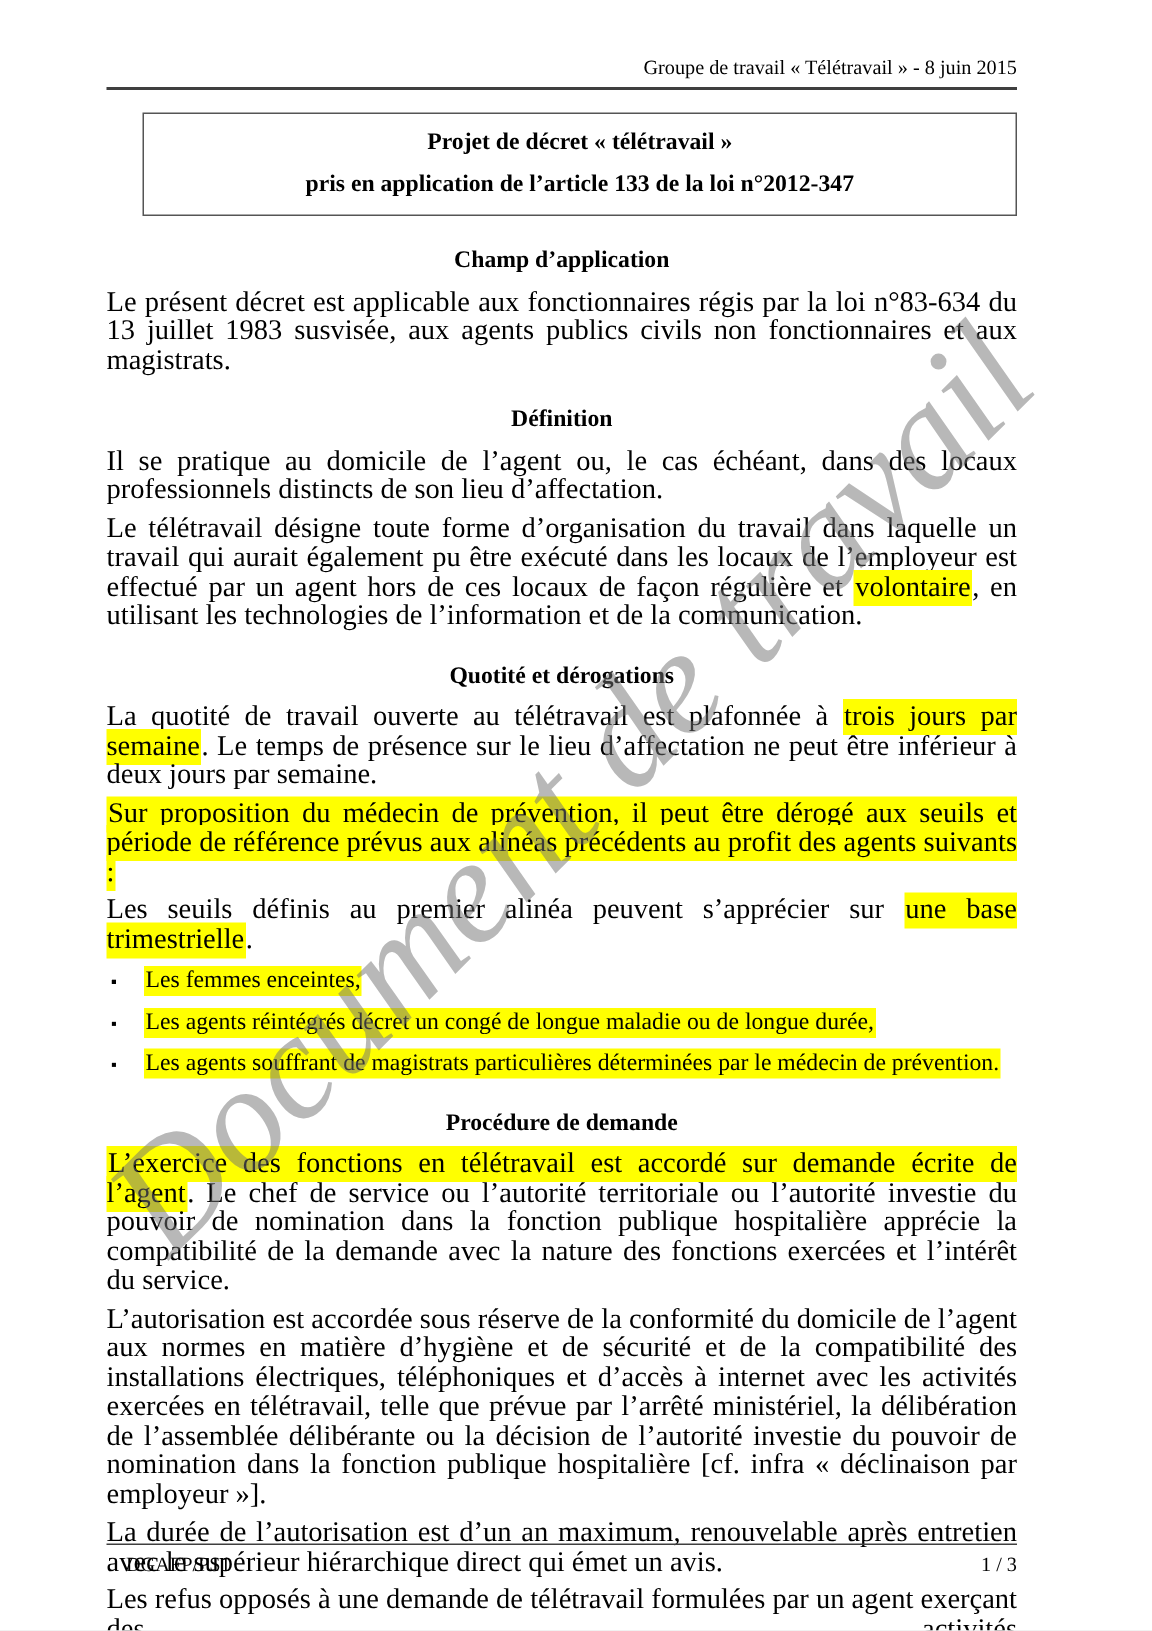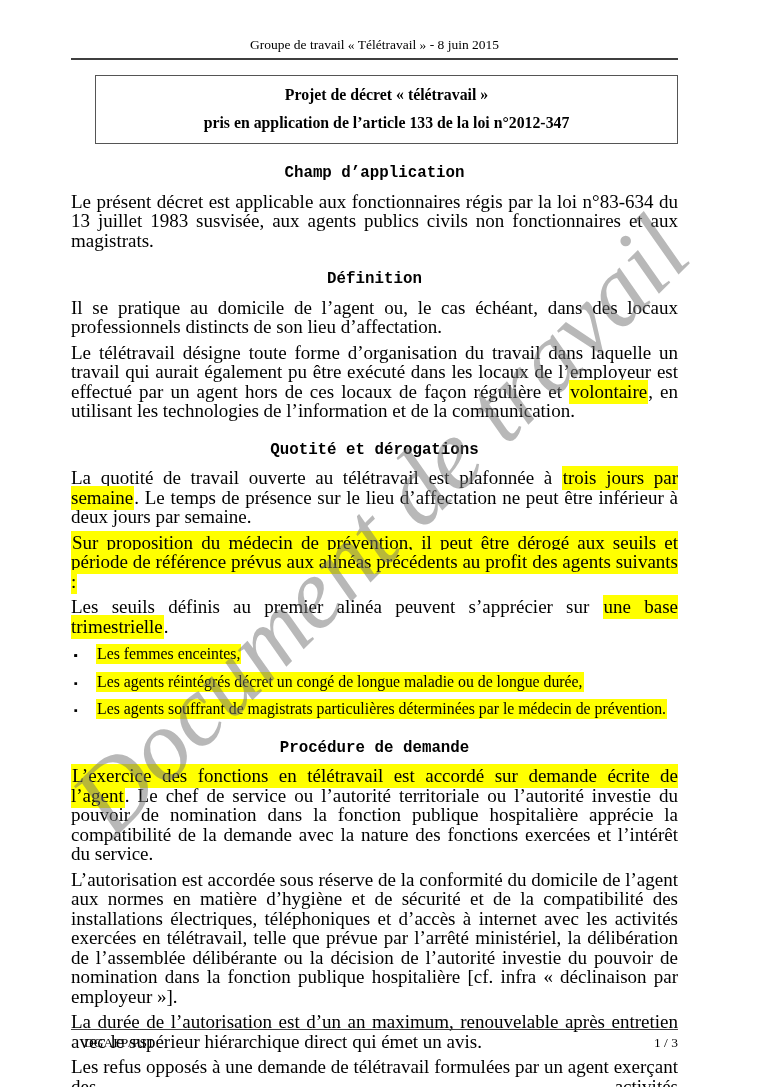--- a/index.html
+++ b/index.html
@@ -10,21 +10,21 @@
     background: #ffffff;
     font-family: "Liberation Serif", serif;
     color: #000;
     overflow: hidden;
     margin: 0 auto;
   }
   .content { position: absolute; left: 71px; top: 0; width: 607px; z-index: 1; }
   .header {
     padding-top: 36px;
     padding-bottom: 5px;
-    text-align: center;
+    text-align: right;
     font-size: 13.5px;
     line-height: 17px;
     border-bottom: 2px solid var(--rule, #3f3f3f);
   }
   .title-box {
     margin-top: 15px;
     margin-left: 24px;
     border: 1px solid var(--box-border, #555);
     text-align: center;
     font-weight: bold;
@@ -32,21 +32,20 @@
     line-height: 19px;
     padding: 9px 8px 11px;
   }
   .title-line2 { margin-top: 9px; }
   .heading {
     font-weight: bold;
     text-align: center;
     font-size: 15.8px;
     line-height: 19.5px;
     margin: 20px 0 8px;
-    font-family: Liberation Mono, monospace;
   }
   .para {
     font-size: 19px;
     line-height: 19.5px;
     text-align: justify;
     margin: 6px 0 0;
   }
   .para.justify-last { text-align-last: justify; }
   mark.hl { background: var(--hl, #ffff00); color: inherit; padding: 1px 1px 2px; }
   ul.bullets { margin: 7px 0 0; padding: 0; list-style: none; }

